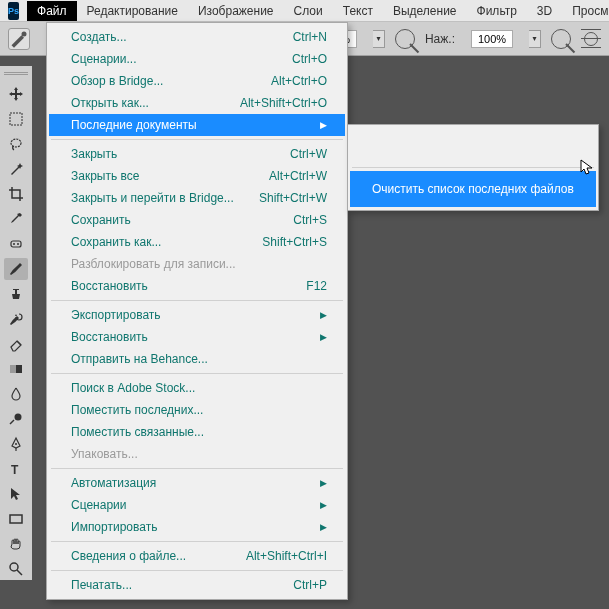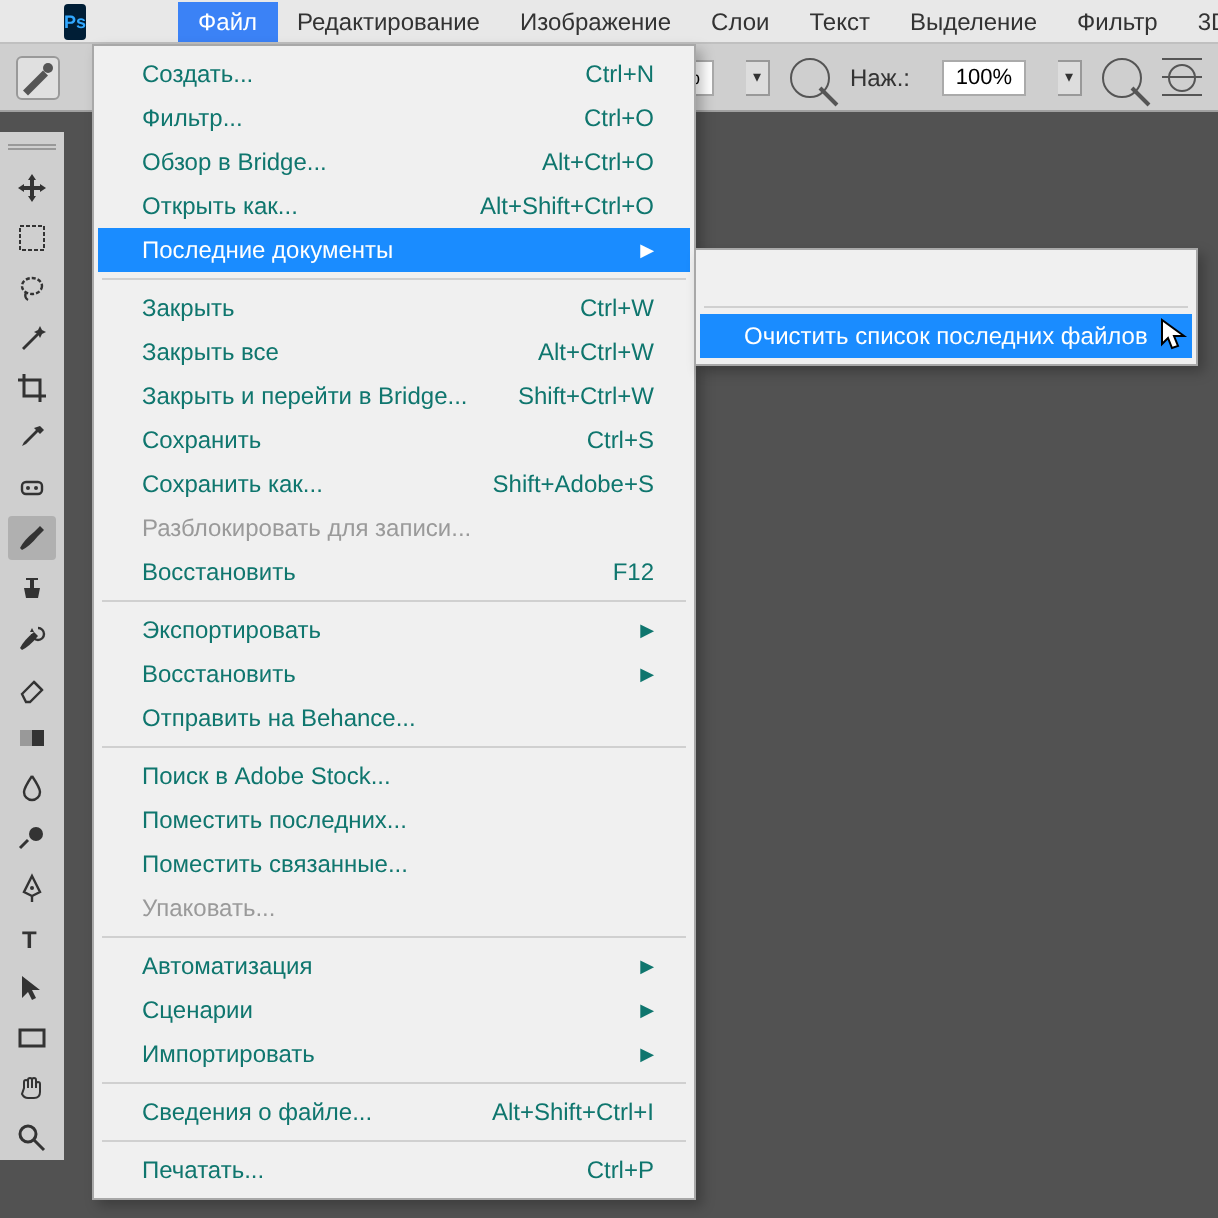--- a/index.html
+++ b/index.html
@@ -1,22 +1,22 @@
 <!DOCTYPE html>
 <html><head>
 <meta charset="utf-8">
 <style>
 * { margin: 0; padding: 0; box-sizing: border-box; font-family: "Segoe UI", Tahoma, sans-serif; font-size: 12px; }
 body { width: 609px; height: 609px; background: #525252; overflow: hidden; position: relative; }
 
 
 .menubar { height: 22px; background: #e8e8e8; display: flex; align-items: center; padding-left: 8px; border-bottom: 1px solid #c0c0c0; }
-.ps-logo { width: 18px; height: 18px; background: #001e36; color: #31a8ff; font-size: 9px; font-weight: bold; display: flex; align-items: center; justify-content: center; border-radius: 2px; margin-right: 8px; margin-left: 24px; }
+.ps-logo { width: 18px; height: 18px; background: #001e36; color: #31a8ff; font-size: 9px; font-weight: bold; display: flex; align-items: center; justify-content: center; border-radius: 2px; margin-right: 8px; }
 .menu-item { padding: 3px 10px; color: #333; cursor: default; }
-.menu-item.active { background: #3b82f6; color: #fff; margin-left: 38px; }
+.menu-item.active { background: #000000; color: #fff; }
 
 
 .optionsbar { height: 34px; background: #cfcfcf; border-bottom: 1px solid #a0a0a0; display: flex; align-items: center; padding: 0 8px; gap: 10px; }
 .opt-icon { width: 22px; height: 22px; background: #e0e0e0; border: 1px solid #999; border-radius: 3px; display: flex; align-items: center; justify-content: center; }
 .opt-group { display: flex; align-items: center; gap: 16px; color: #333; }
 .opt-input { width: 42px; height: 18px; background: #fff; border: 1px solid #aaa; font-size: 11px; text-align: center; }
 .opt-btn { width: 12px; height: 18px; background: #ddd; border: 1px solid #999; border-left: none; font-size: 8px; display: flex; align-items: center; justify-content: center; }
 .opt-circle { width: 20px; height: 20px; border: 1.5px solid #555; border-radius: 50%; position: relative; }
 .opt-circle::after { content: ""; position: absolute; width: 12px; height: 2px; background: #555; left: 14px; top: 13px; transform: rotate(45deg); transform-origin: left; }
 .opt-target { width: 20px; height: 20px; position: relative; }
@@ -32,21 +32,21 @@
 
 .dropdown { position: absolute; left: 46px; top: 22px; width: 302px; background: #f0f0f0; border: 1px solid #a8a8a8; box-shadow: 3px 3px 6px rgba(0,0,0,0.25); padding: 3px 2px; }
 .dd-item { height: 22px; display: flex; align-items: center; justify-content: space-between; padding: 0 18px 0 22px; color: #0f766e; cursor: default; position: relative; }
 .dd-item.highlighted { background: #1a8cff; color: #fff; }
 .dd-item.disabled { color: #9a9a9a; }
 .dd-item .arrow { font-size: 9px; }
 .dd-sep { height: 1px; background: #d0d0d0; margin: 3px 2px; }
 
 
 .submenu { position: absolute; left: 347px; top: 124px; width: 252px; background: #f0f0f0; border: 1px solid #a8a8a8; box-shadow: 3px 3px 6px rgba(0,0,0,0.25); padding: 3px 2px; }
-.sub-item { height: 22px; display: flex; align-items: center; padding: 0 12px 0 22px; color: #222; cursor: default; }
+.sub-item { height: 36px; display: flex; align-items: center; padding: 0 12px 0 22px; color: #222; cursor: default; }
 .sub-item.blank { color: #f0f0f0; }
 .sub-item.highlighted { background: #1a8cff; color: #fff; }
 .sub-sep { height: 1px; background: #d0d0d0; margin: 3px 2px; }
 
 
 .cursor { position: absolute; left: 580px; top: 159px; pointer-events: none; }
 .cursor svg { width: 14px; height: 18px; }
 
 .canvas { position: absolute; left: 32px; top: 56px; right: 0; bottom: 0; background: #525252; }
 </style>
@@ -210,21 +210,21 @@
       </svg>
     </div>
 </div>
 
 <div class="dropdown" id="dropdown-container">
     <div class="dd-item">
       <span>Создать...</span>
       <span>Ctrl+N</span>
     </div>
     <div class="dd-item">
-      <span>Фильтр...</span>
+      <span>Сценарии...</span>
       <span>Ctrl+O</span>
     </div>
     <div class="dd-item">
       <span>Обзор в Bridge...</span>
       <span>Alt+Ctrl+O</span>
     </div>
     <div class="dd-item">
       <span>Открыть как...</span>
       <span>Alt+Shift+Ctrl+O</span>
     </div>
@@ -244,21 +244,21 @@
     <div class="dd-item">
       <span>Закрыть и перейти в Bridge...</span>
       <span>Shift+Ctrl+W</span>
     </div>
     <div class="dd-item">
       <span>Сохранить</span>
       <span>Ctrl+S</span>
     </div>
     <div class="dd-item">
       <span>Сохранить как...</span>
-      <span>Shift+Adobe+S</span>
+      <span>Shift+Ctrl+S</span>
     </div>
     <div class="dd-item disabled">
       <span>Разблокировать для записи...</span>
     </div>
     <div class="dd-item">
       <span>Восстановить</span>
       <span>F12</span>
     </div>
     <div class="dd-sep"></div>
     <div class="dd-item">

